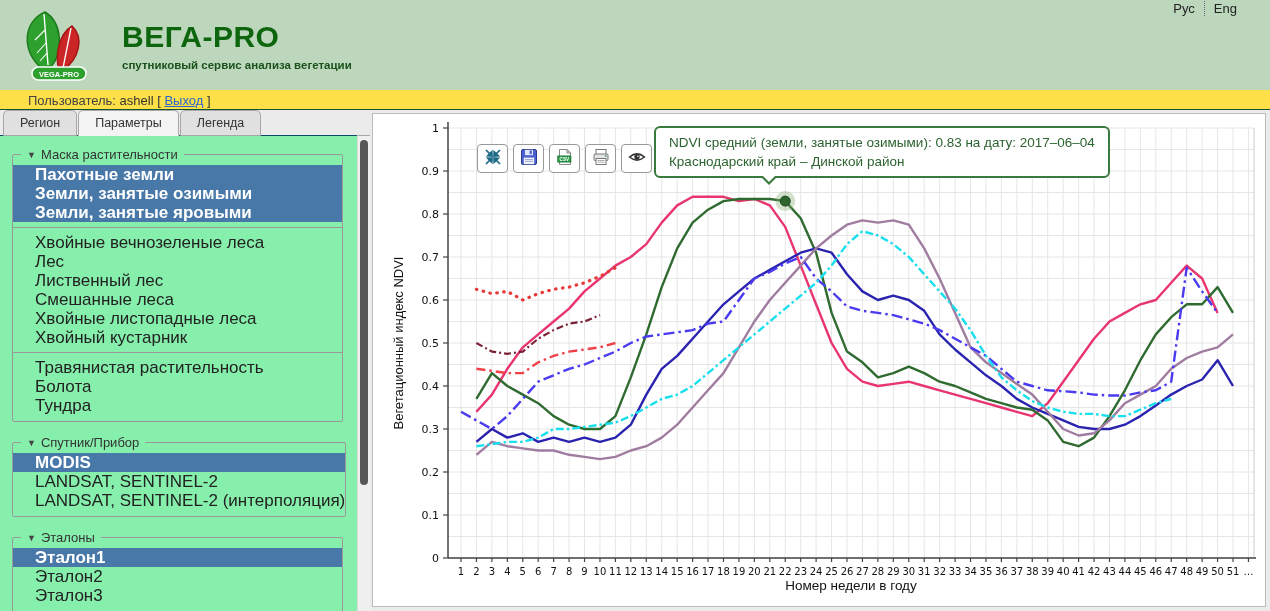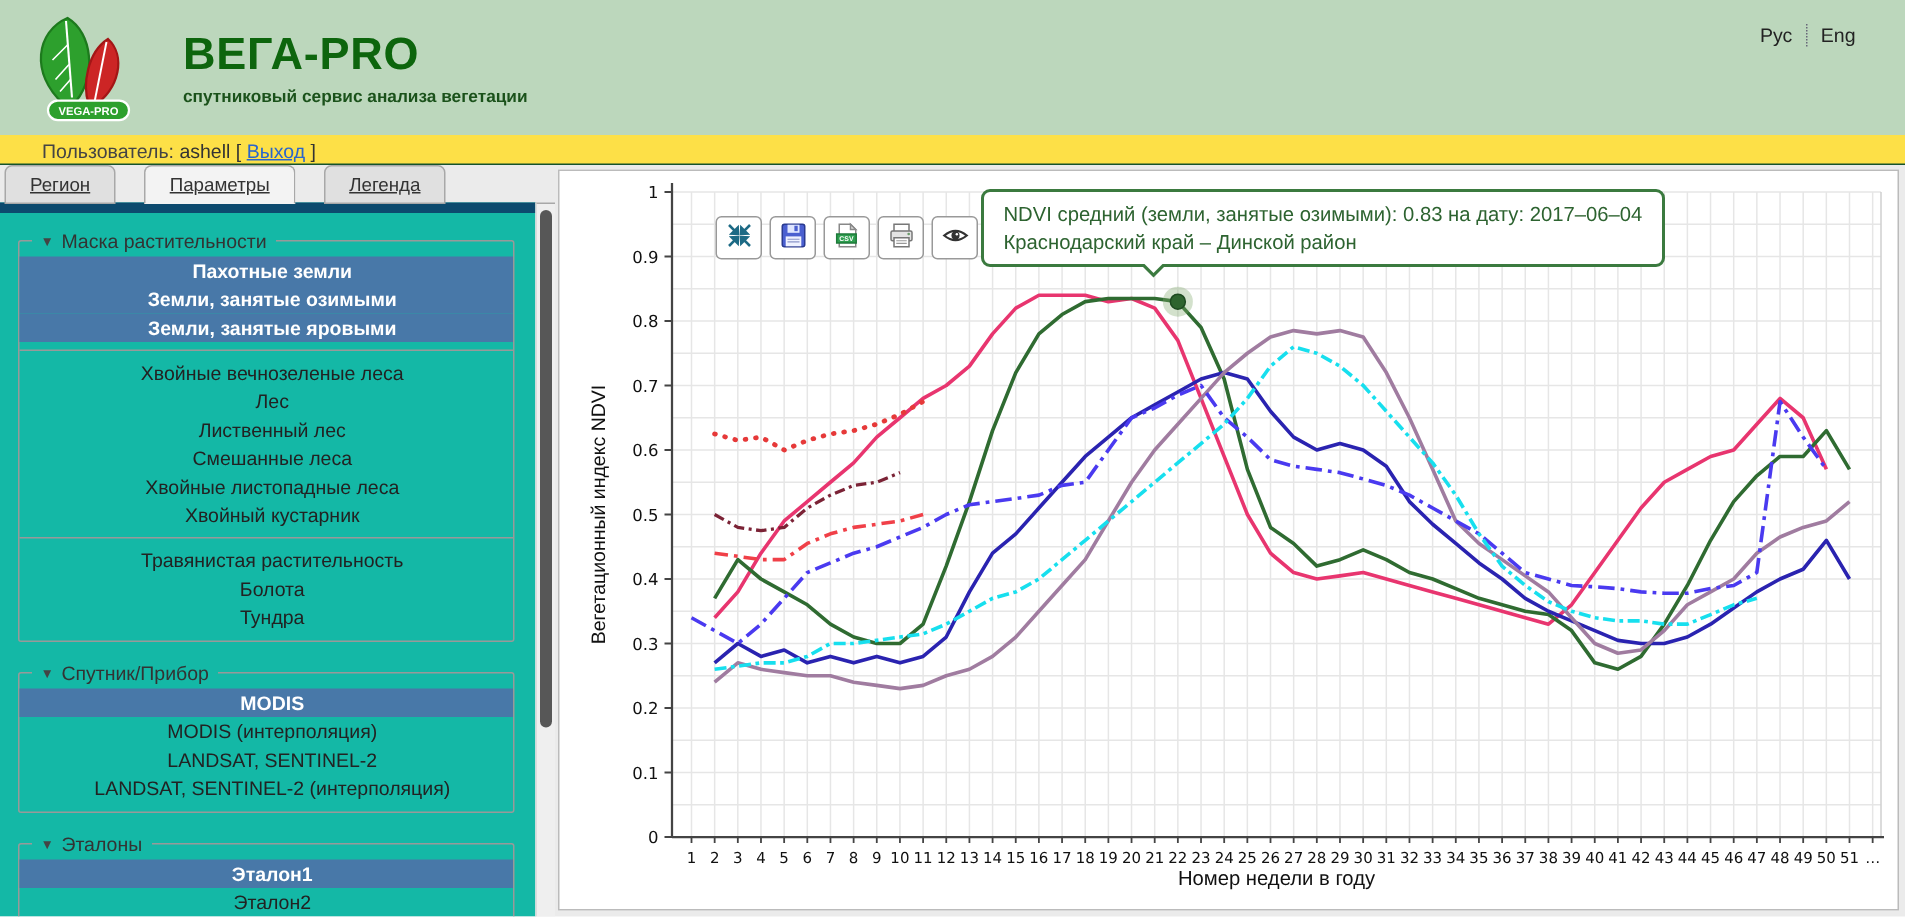--- a/index.html
+++ b/index.html
@@ -6,48 +6,48 @@
   body{
     width:1270px;height:611px;overflow:hidden;background:#ebebeb;
     font-family:"Liberation Sans","DejaVu Sans",sans-serif;position:relative;
   }
   
   .header{height:90px;background:#bcd7bc;position:relative;}
   .logo{position:absolute;left:12px;top:5px;width:100px;height:82px;cursor:pointer;}
   .title-block{position:absolute;left:122px;top:20px;}
   .app-title{margin:0;font-size:30px;font-weight:bold;color:#0d650d;letter-spacing:.5px;}
   .app-subtitle{font-size:11.5px;font-weight:bold;color:#1b521b;margin-top:5px;}
-  .lang{position:absolute;top:16px;right:24px;font-size:13px;color:#222;}
+  .lang{position:absolute;top:1px;right:24px;font-size:13px;color:#222;}
   .lang span{padding:0 9px;cursor:pointer;}
   .lang span + span{border-left:1px dotted #667;}
   .nav{position:absolute;right:14px;top:44px;display:flex;}
   .nav div{padding:3px 22px;font-size:13.5px;color:#14581a;cursor:pointer;border-left:1px dotted #4c8c4c;}
   .nav div:first-child{border-left:none;}
   
   .userbar{height:20px;background:#fde047;border-bottom:1px solid #14532d;
     font-size:13px;color:#333;padding:3px 0 0 28px;box-sizing:border-box;}
   .userbar .ulabel{color:#444;}
   .userbar a{color:#2a66cc;text-decoration:underline;cursor:pointer;}
   
   .content{display:flex;height:501px;}
   .sidebar{width:370px;position:relative;flex:0 0 370px;}
   .tabs{display:flex;padding-left:3px;height:26px;position:relative;z-index:3;}
   .tab{background:#e0e0e0;border:1px solid #a8a8a8;border-radius:5px 5px 0 0;
-    padding:5px 16px 0;font-size:12.5px;color:#333;margin-right:19px;box-sizing:border-box;
-    height:26px;cursor:pointer;text-decoration:underline;}
+    padding:5px 16px 0;font-size:12.5px;color:#333;margin-right:1px;box-sizing:border-box;
+    height:26px;cursor:pointer;}
   .tab.active{background:#f3f3f3;border-bottom:1px solid #f3f3f3;}
-  .side-panel{position:absolute;top:25px;left:0;right:13px;bottom:0;background:#14b8a6;
-    border-top:7px solid #0c4a6e;overflow:hidden;padding-top:11px;box-sizing:border-box;}
+  .side-panel{position:absolute;top:25px;left:0;right:13px;bottom:0;background:#86efac;
+    border-top:1px solid #0c4a6e;overflow:hidden;padding-top:11px;box-sizing:border-box;}
   .scrollbar{position:absolute;top:25px;right:0;width:13px;bottom:0;background:#efefef;
     border-left:1px solid #dcdcdc;border-top:1px solid #a8a8a8;box-sizing:border-box;}
   .scroll-thumb{position:absolute;top:4px;left:2px;width:8px;height:345px;border-radius:4px;background:#575757;cursor:pointer;}
   fieldset{border:1px solid #999;border-radius:2px;margin:0 14px 13px 12px;padding:3px 0 6px;}
   legend{font-size:13px;color:#333;margin-left:8px;padding:0 6px;cursor:pointer;}
   .tri{font-size:9px;color:#444;margin-right:5px;vertical-align:1px;}
-  .item{font-size:13px;color:#222;line-height:19px;padding-left:8px;cursor:pointer;white-space:nowrap;text-align:center;}
+  .item{font-size:17px;color:#222;line-height:19px;padding-left:22px;cursor:pointer;white-space:nowrap;}
   .item.selected{background:#4878a8;color:#fff;font-weight:bold;}
   .divider{border-top:1px solid #999;margin:5px 0;}
   
   .main{flex:1;position:relative;background:#fff;border:1px solid #bbb;
     margin:3px 4px 4px 2px;overflow:hidden;}
   .toolbar{position:absolute;left:104px;top:30px;display:flex;gap:5px;z-index:5;}
   .tbtn{width:31px;height:29px;background:#fff;border:1px solid #999;border-radius:4px;
     display:flex;align-items:center;justify-content:center;padding:0;cursor:pointer;}
   .chart-tooltip{position:absolute;left:281px;top:12px;z-index:6;background:#fff;
     border:2px solid #3b7a3f;border-radius:6px;padding:5px 13px;font-size:13.5px;
@@ -106,21 +106,20 @@
           <div class="item">Хвойные листопадные леса</div>
           <div class="item">Хвойный кустарник</div>
           <div class="divider"></div>
           <div class="item">Травянистая растительность</div>
           <div class="item">Болота</div>
           <div class="item">Тундра</div>
         </fieldset>
         <fieldset>
           <legend><span class="tri">▼</span><span>Спутник/Прибор</span></legend>
           <div class="item selected">MODIS</div>
-          <div class="item">MODIS (интерполяция)</div>
           <div class="item">LANDSAT, SENTINEL-2</div>
           <div class="item">LANDSAT, SENTINEL-2 (интерполяция)</div>
         </fieldset>
         <fieldset>
           <legend><span class="tri">▼</span><span>Эталоны</span></legend>
           <div class="item selected">Эталон1</div>
           <div class="item">Эталон2</div>
           <div class="item">Эталон3</div>
         </fieldset>
       </div>

